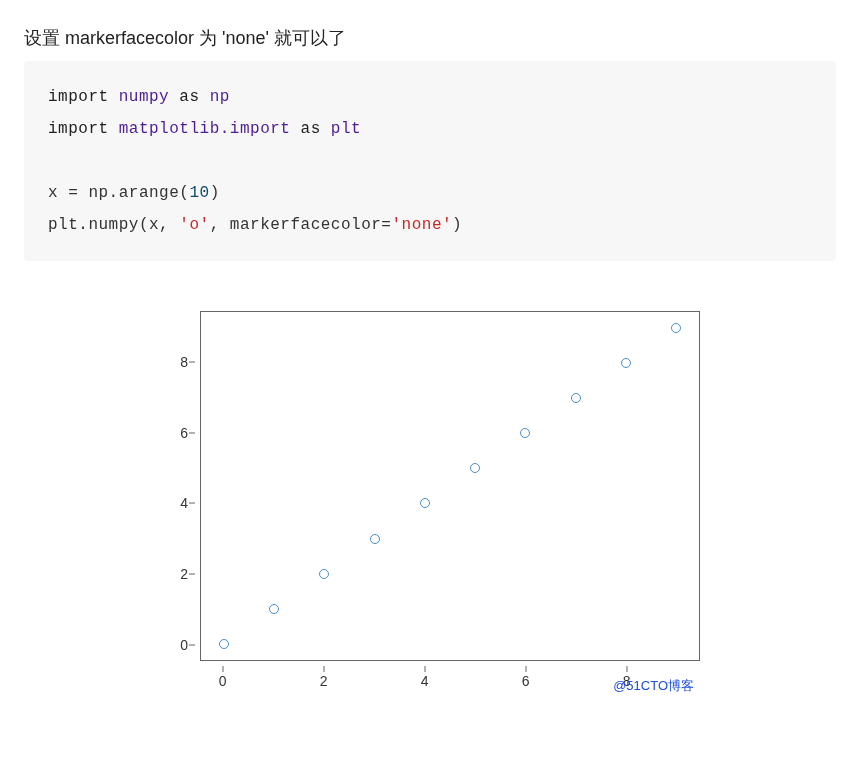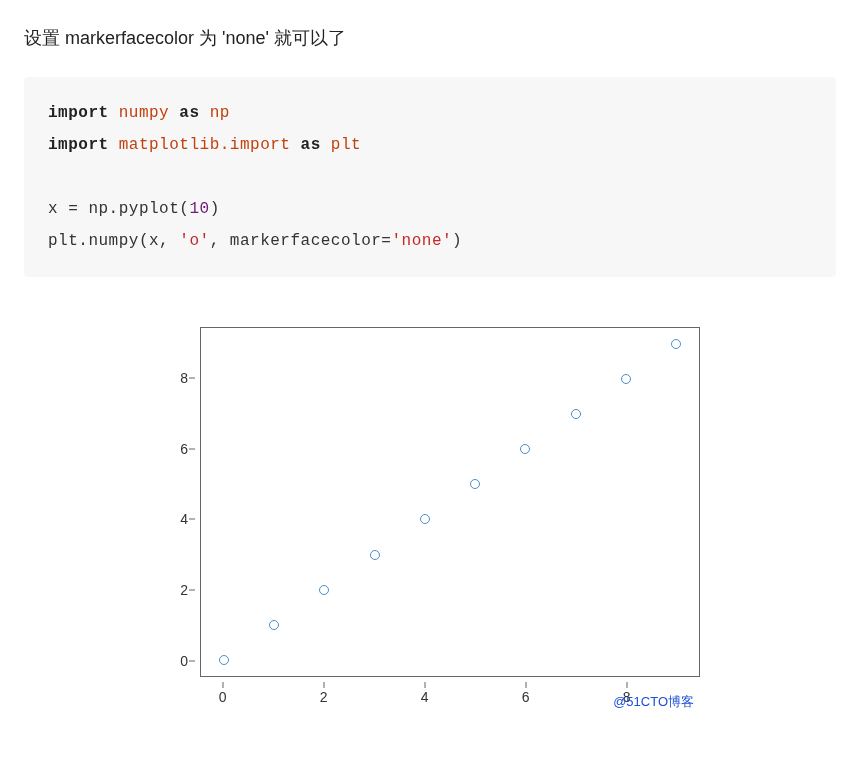--- a/index.html
+++ b/index.html
@@ -7,38 +7,38 @@
     padding: 24px;
     font-family: -apple-system, BlinkMacSystemFont, "Segoe UI", "Microsoft YaHei", sans-serif;
     background: #ffffff;
     color: #333;
     width: 860px;
     box-sizing: border-box;
   }
   .intro {
     font-size: 18px;
     color: #222;
-    margin-bottom: 24px;
+    margin-bottom: 8px;
     line-height: 1.6;
   }
   .code-block {
     background: #f7f7f7;
     border-radius: 4px;
     padding: 20px 24px;
     font-family: "Consolas", "Courier New", monospace;
     font-size: 16px;
     line-height: 2.0;
     color: #333;
     margin-bottom: 40px;
     white-space: pre;
     letter-spacing: 0.5px;
   }
-  .kw { font-weight: 700; color: #222; }
-  .mod { color: #c2410c; }
-  .num { color: #701a75; }
+  .kw { font-weight: 400; color: #222; }
+  .mod { color: #4c1d95; }
+  .num { color: #0c4a6e; }
   .str { color: #c62828; }
   .op { color: #333; }
 
   .chart-wrap {
     display: flex;
     justify-content: center;
   }
   .chart {
     position: relative;
     width: 560px;
@@ -118,21 +118,21 @@
   }
 </style>
 </head>
 <body>
 
 <div class="intro">设置 markerfacecolor 为 'none' 就可以了</div>
 
 <div class="code-block"><span class="kw">import</span><span class="mod"> numpy </span><span class="kw">as</span><span class="mod"> np</span>
 <span class="kw">import</span><span class="mod"> matplotlib.import </span><span class="kw">as</span><span class="mod"> plt</span>
 
-<span class="op">x = np.pyplot(</span><span class="num">10</span><span class="op">)</span>
+<span class="op">x = np.arange(</span><span class="num">10</span><span class="op">)</span>
 <span class="op">plt.numpy(x, </span><span class="str">'o'</span><span class="op">, markerfacecolor=</span><span class="str">'none'</span><span class="op">)</span></div>
 
 <div class="chart-wrap">
   <div class="chart">
     <div class="y-ticks" id="yticks">
         <div class="y-tick" style="bottom: 4.54545%;">0</div>
         <div class="y-tickmark" style="bottom: 4.54545%;"></div>
         <div class="y-tick" style="bottom: 24.7475%;">2</div>
         <div class="y-tickmark" style="bottom: 24.7475%;"></div>
         <div class="y-tick" style="bottom: 44.9495%;">4</div>

